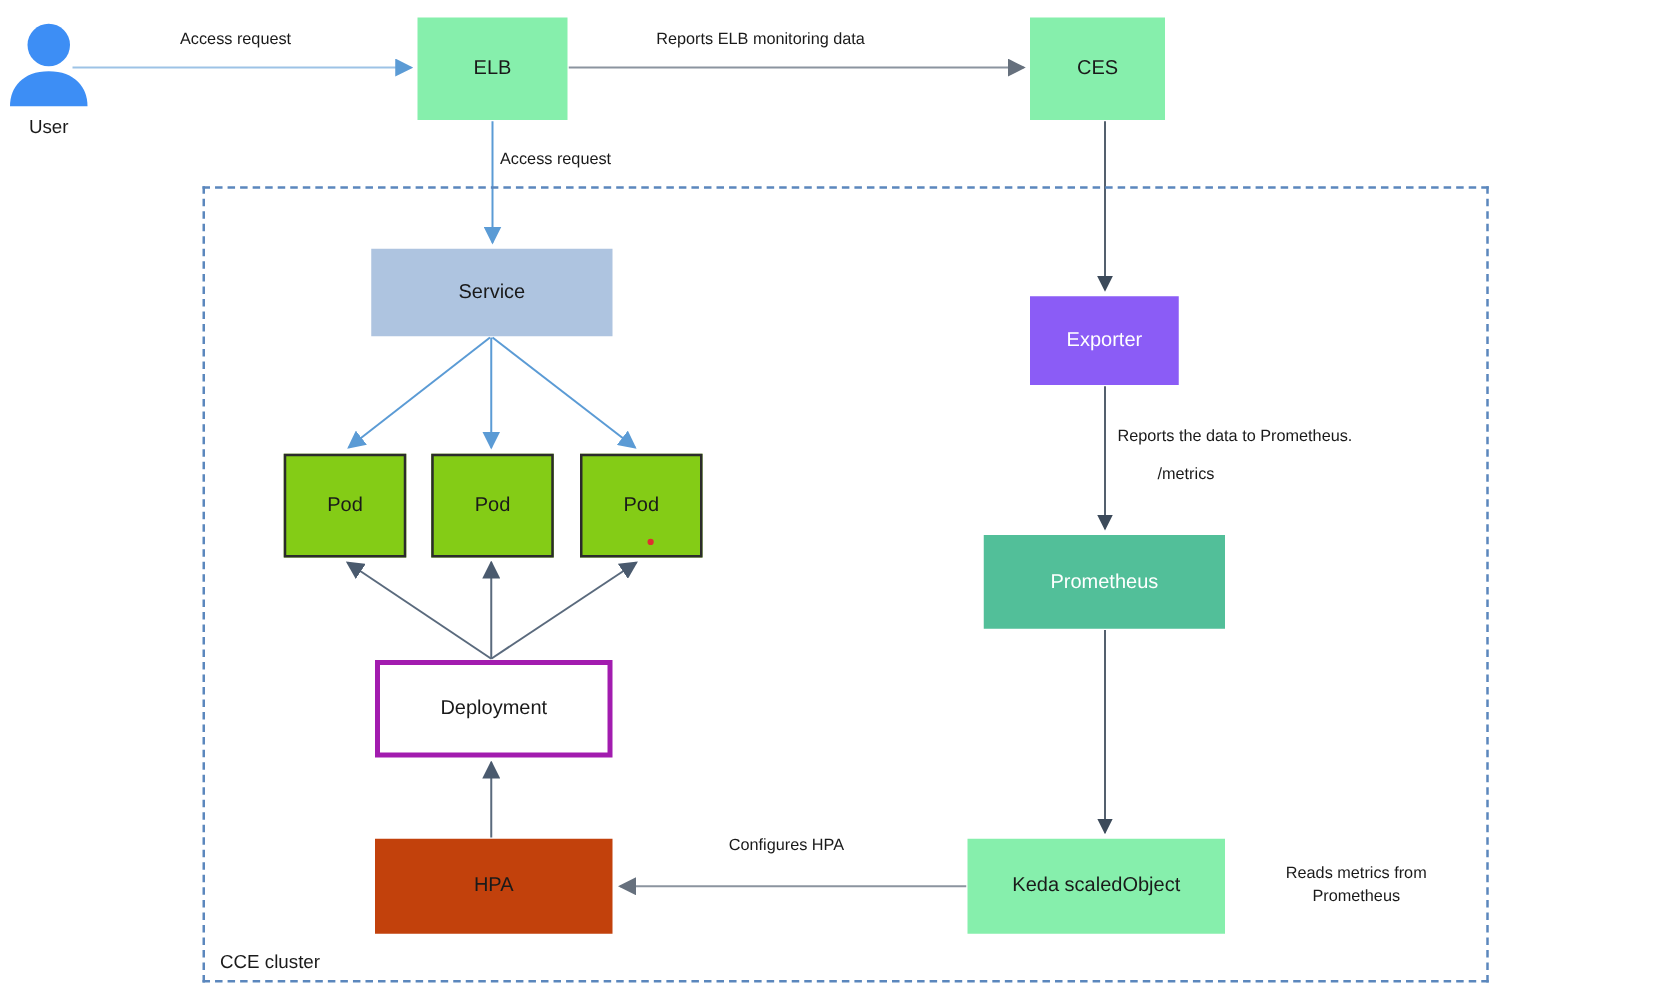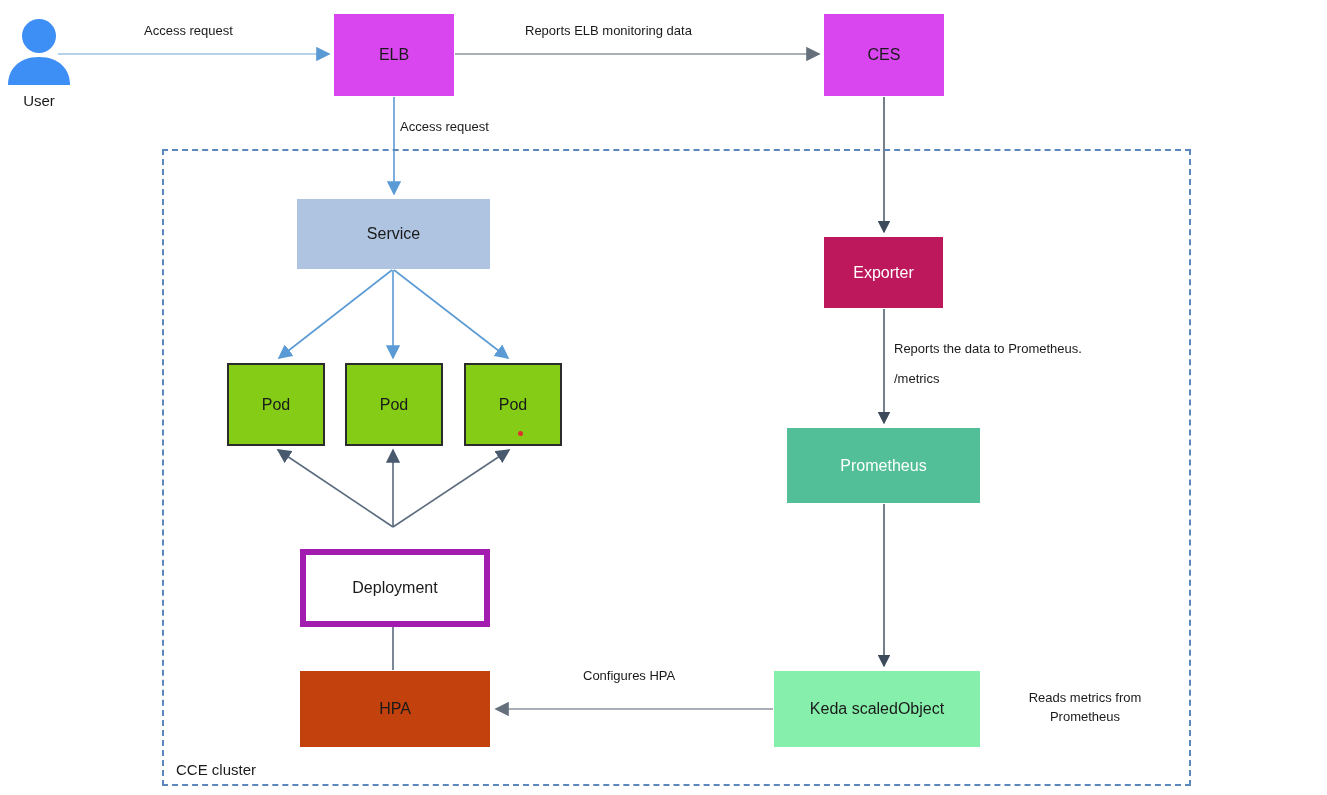--- a/index.html
+++ b/index.html
@@ -32,40 +32,39 @@
     box-sizing: border-box;
     display: flex;
     align-items: center;
     justify-content: center;
     text-align: center;
     font-size: 16px;
     color: #1a1a1a;
     line-height: 1.25;
   }
   .node-elb, .node-ces {
-    background: #d946ef;
+    background: #86efac;
     border: none;
   }
   .node-service {
     background: #aec4e0;
   }
   .node-pod {
     background: #84cc16;
     border: 2px solid #2b2b2b;
   }
   .node-deployment {
     background: #ffffff;
-    border: 6px solid #a21caf;
-    margin-top: 21px;
+    border: 4px solid #a21caf;
   }
   .node-hpa {
     background: #c2410c;
   }
   .node-exporter {
-    background: #be185d;
+    background: #8b5cf6;
     color: #ffffff;
     justify-content: center;
   }
   .node-prometheus {
     background: #52bf99;
     color: #ffffff;
   }
   .node-keda {
     background: #86efac;
   }
@@ -162,21 +161,21 @@
       <circle cx="43" cy="20" r="17" fill="#3d8ef5"></circle>
       <path d="M43 41 C22 41 12 54 12 69 L74 69 C74 54 64 41 43 41 Z" fill="#3d8ef5"></path>
     </svg>
     <div class="user-caption">User</div>
   </div>
 
   <div class="node node-elb" style="left:334px; top:14px; width:120px; height:82px;">
     <span>ELB</span>
   </div>
 
-  <div class="node node-ces" style="left:824px; top:14px; width:120px; height:82px;">
+  <div class="node node-ces" style="left:824px; top:14px; width:108px; height:82px;">
     <span>CES</span>
   </div>
 
   <div class="node node-service" style="left:297px; top:199px; width:193px; height:70px;">
     <span>Service</span>
   </div>
 
   <div class="node node-pod" style="left:227px; top:363px; width:98px; height:83px;">
     <span>Pod</span>
   </div>
@@ -212,20 +211,20 @@
 
   <div class="edge-label" style="left:144px; top:22px;">Access request</div>
 
   <div class="edge-label" style="left:525px; top:22px;">Reports ELB monitoring data</div>
 
   <div class="edge-label" style="left:400px; top:118px;">Access request</div>
 
 
   <div class="edge-label" style="left:894px; top:340px;">Reports the data to Prometheus.</div>
 
-  <div class="edge-label" style="left:894px; top:370px;">/metrics</div>
+  <div class="edge-label" style="left:926px; top:370px;">/metrics</div>
 
   <div class="edge-label" style="left:583px; top:667px;">Configures HPA</div>
 
   <div class="edge-label center" style="left:1010px; top:689px; width:150px;">Reads metrics from
 Prometheus</div>
 
 </div>
 
 </body></html>

